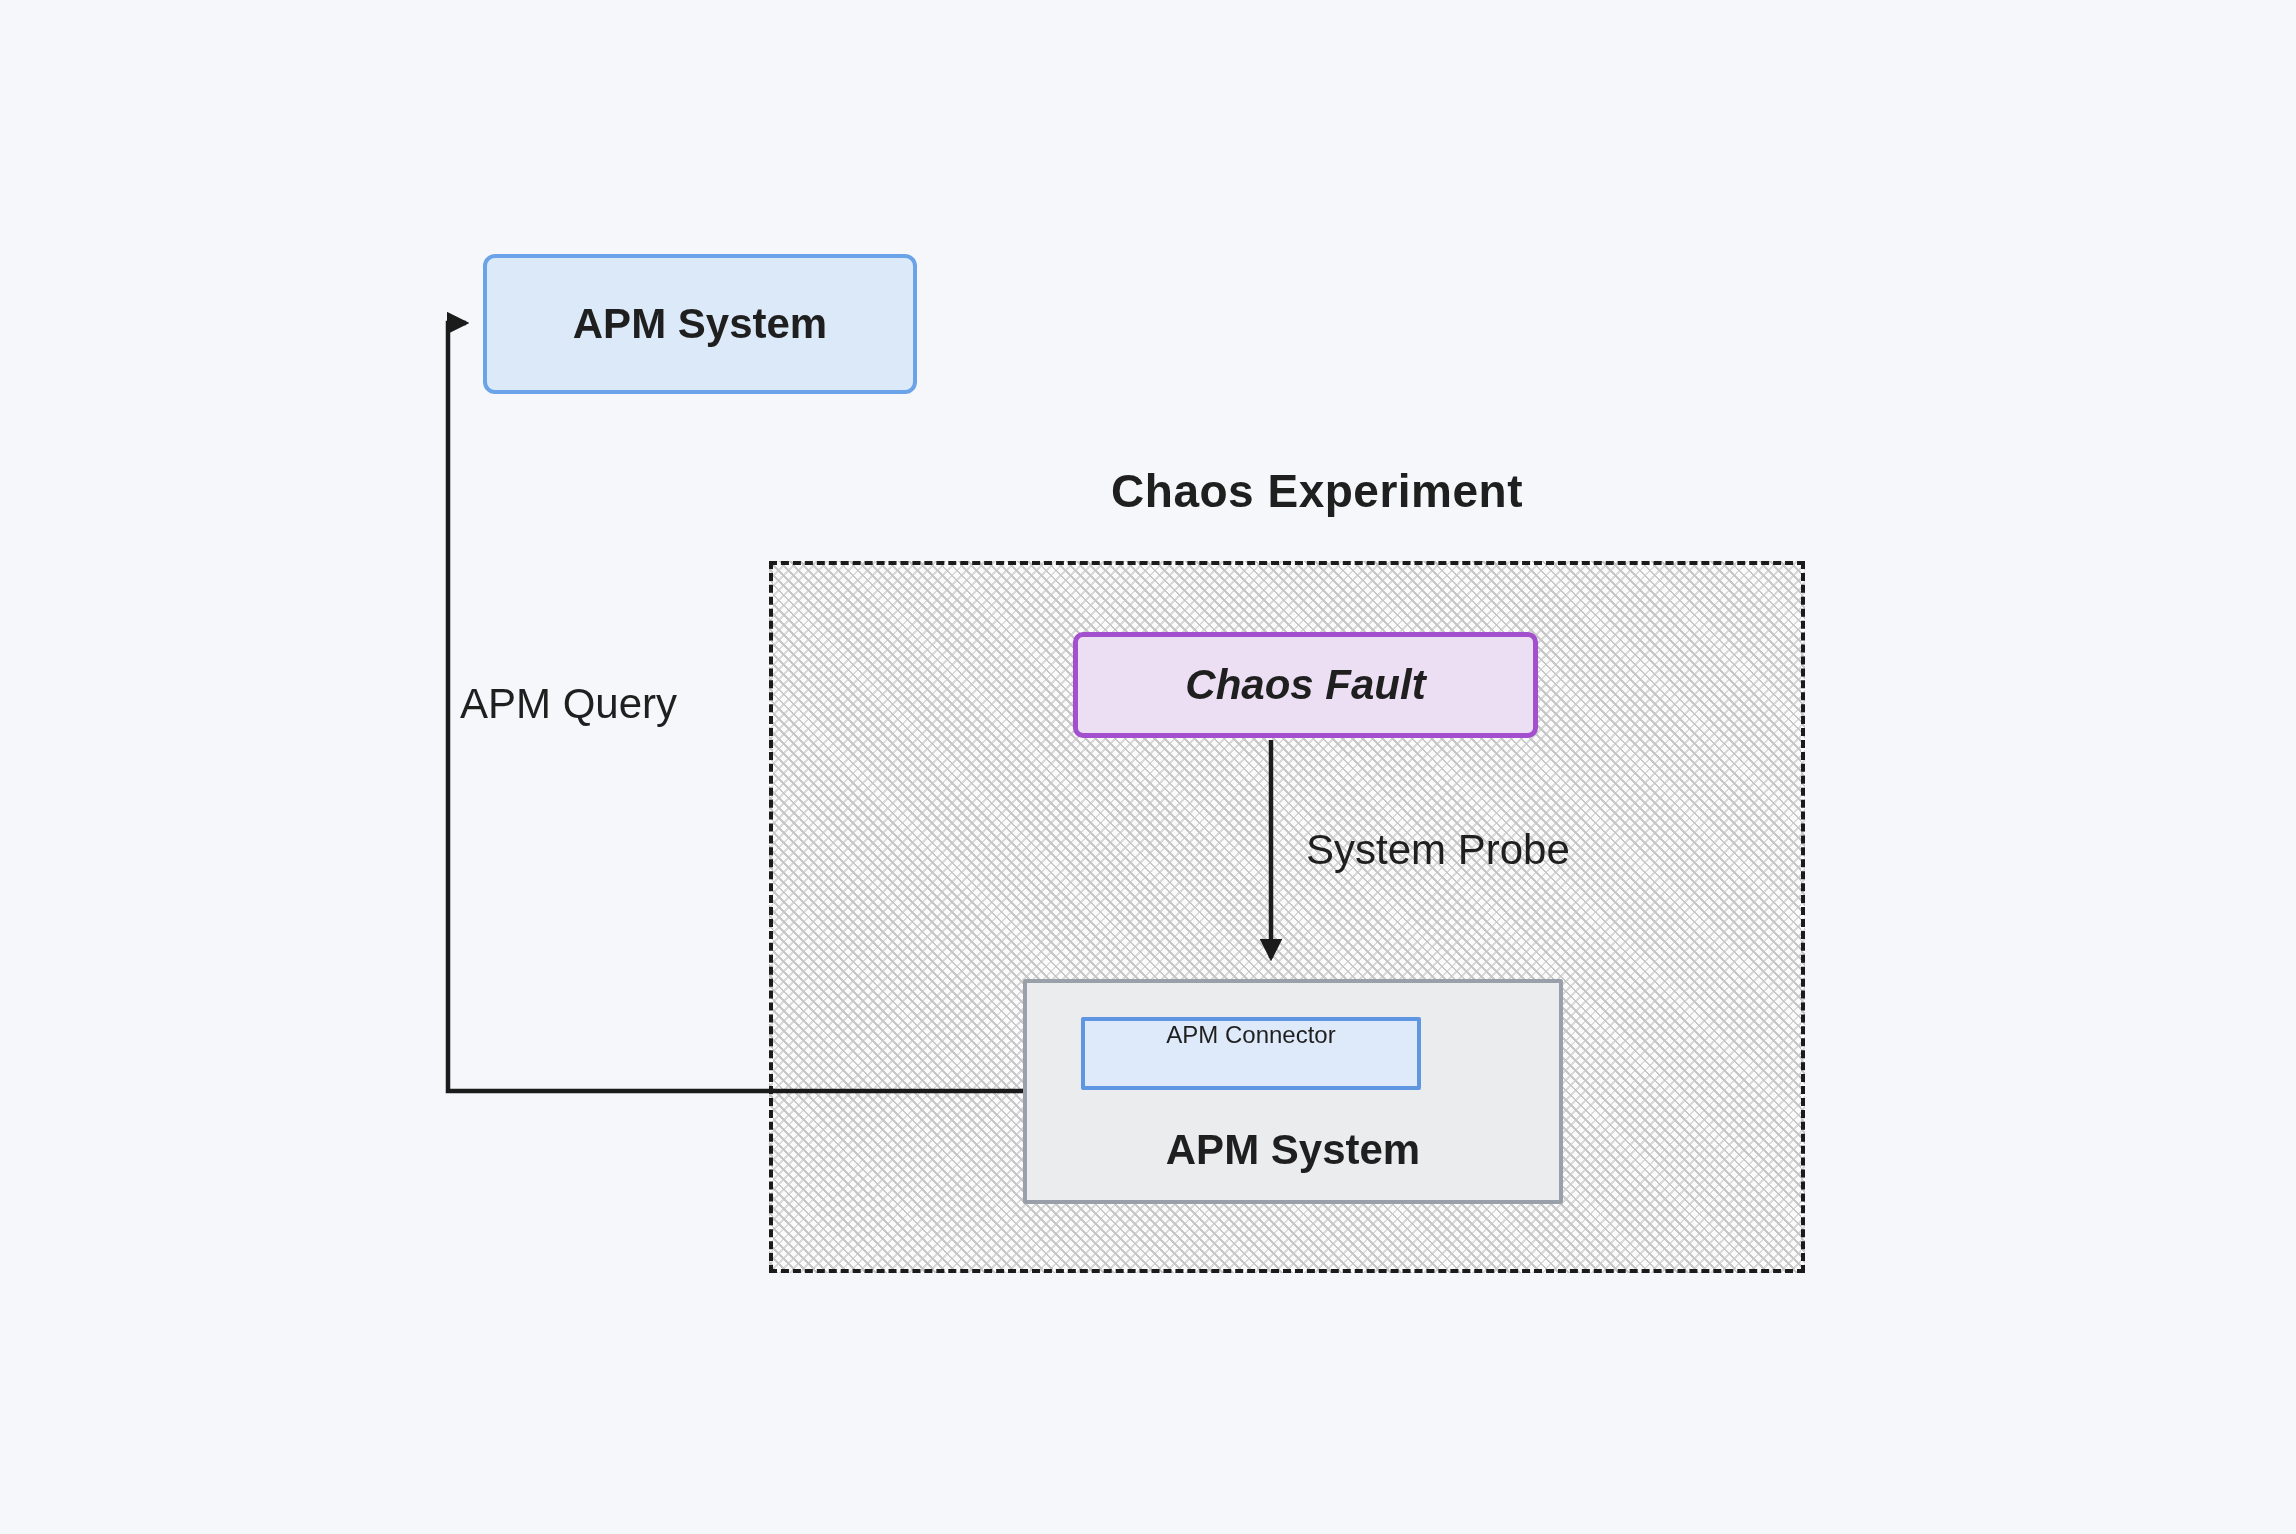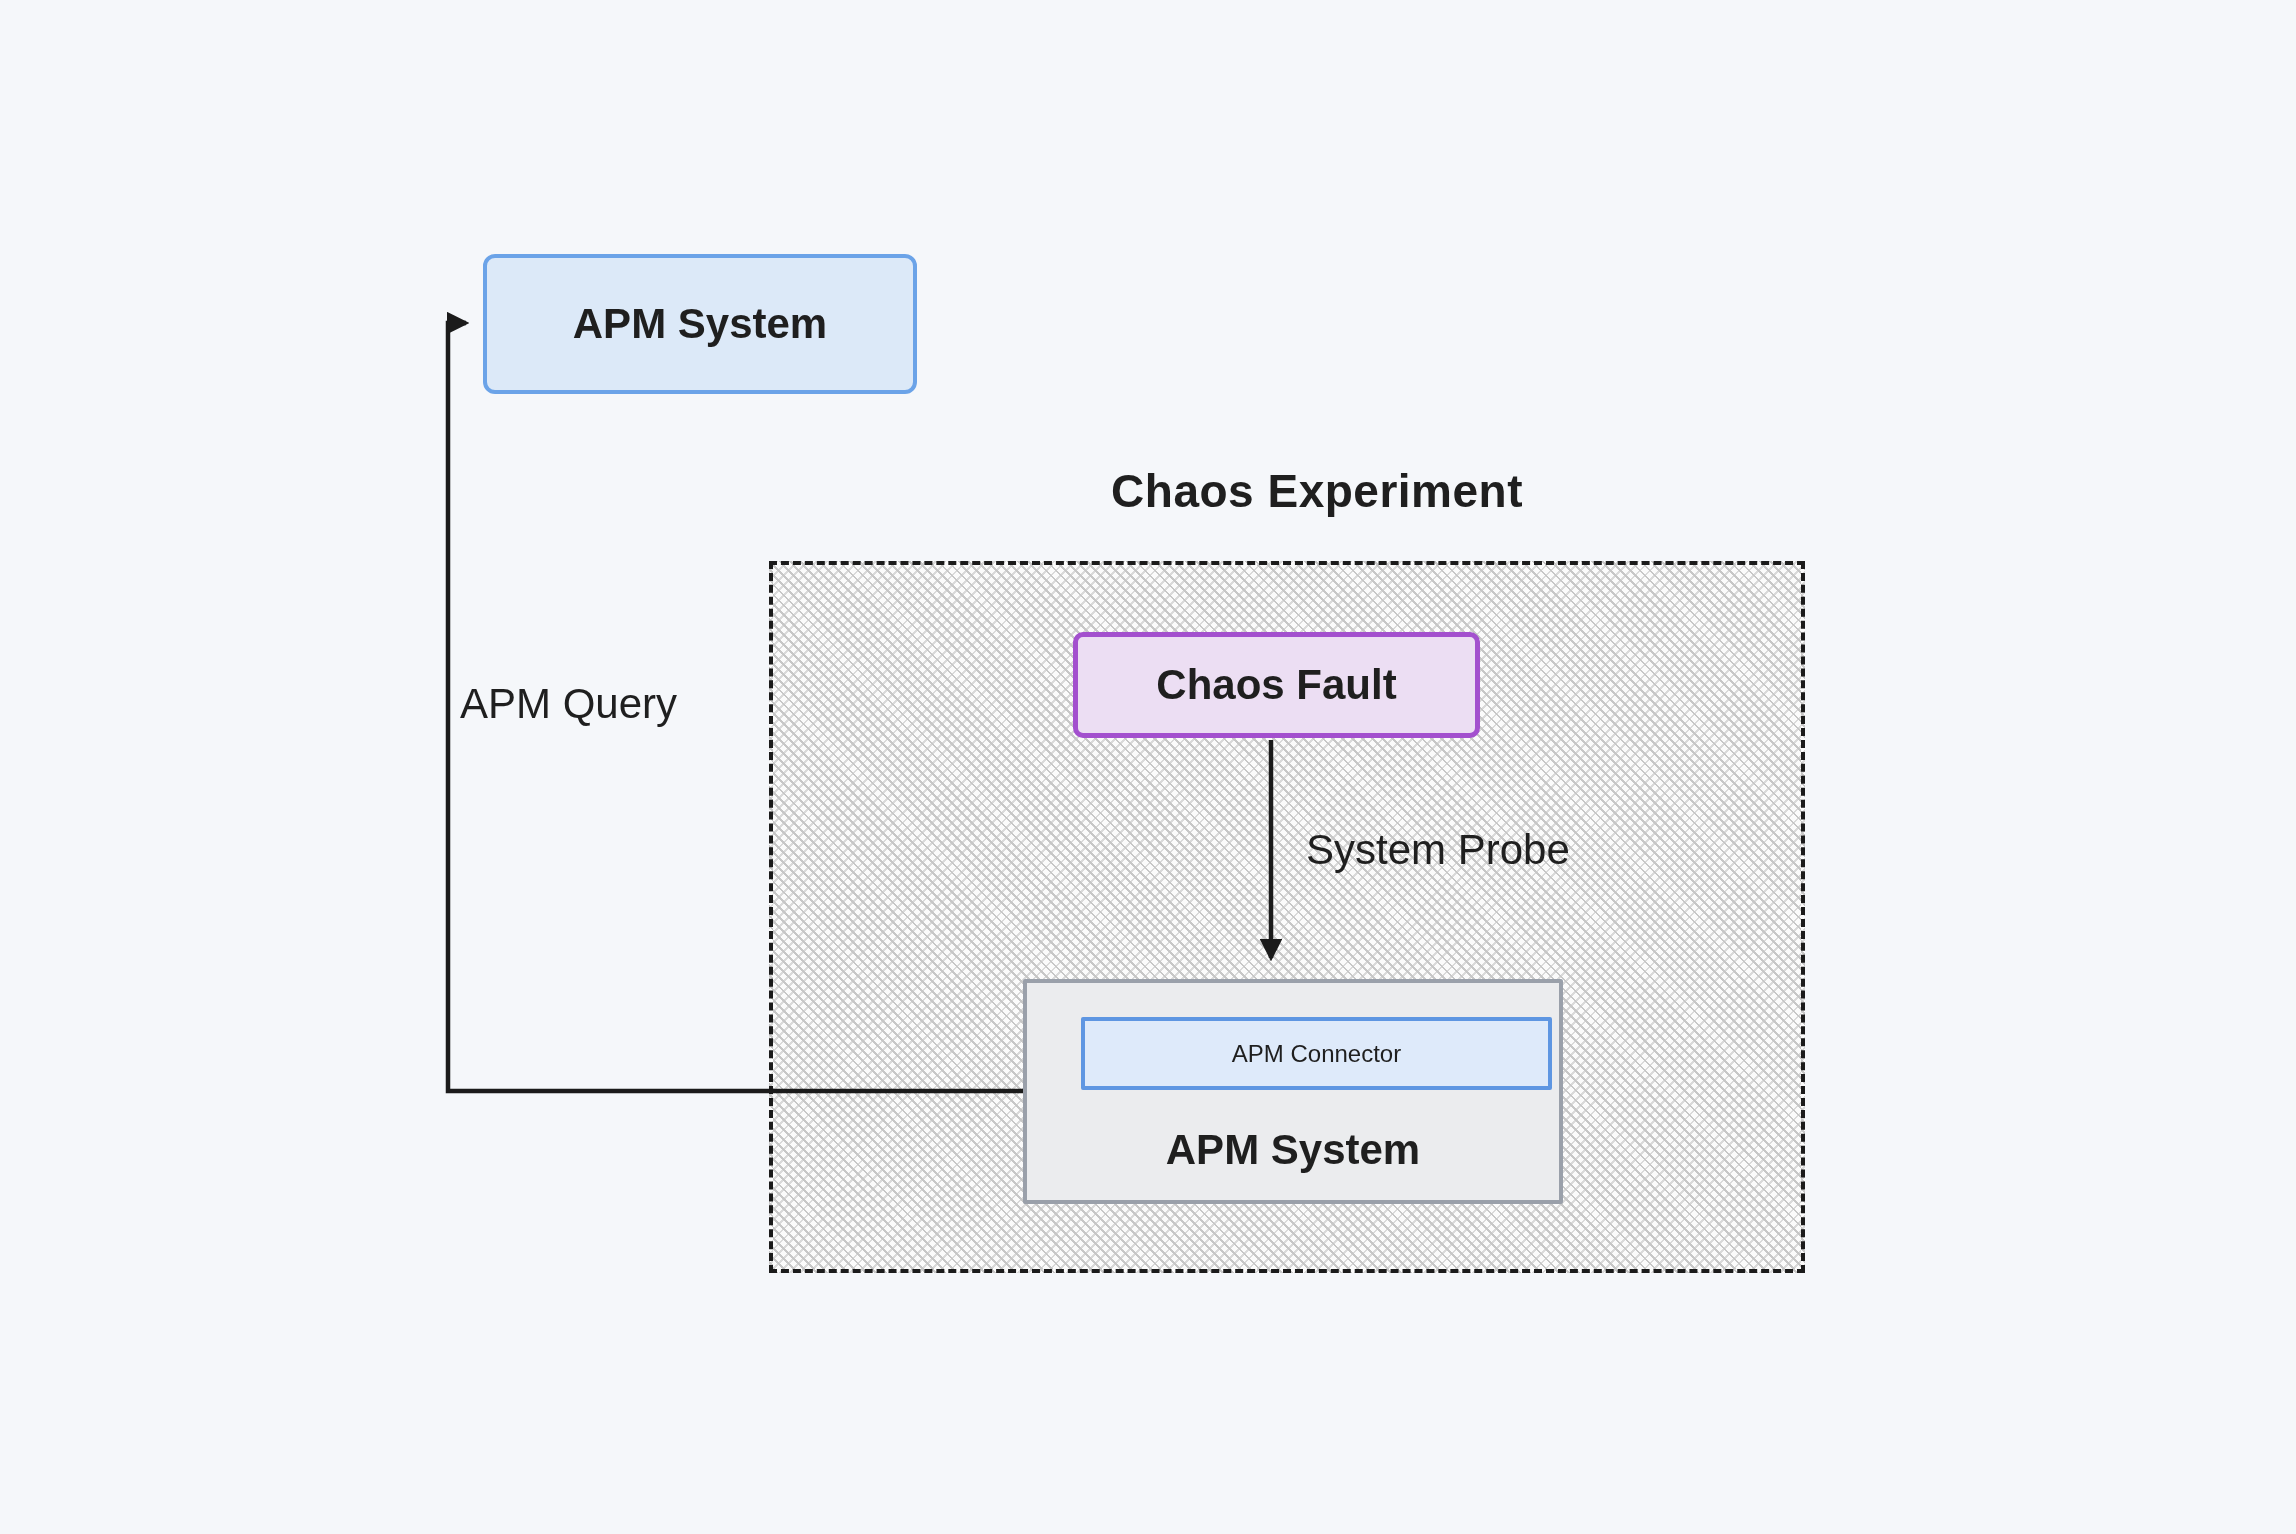--- a/index.html
+++ b/index.html
@@ -49,41 +49,41 @@
   }
   .node-apm-system {
     left: 483px; top: 254px;
     width: 434px; height: 140px;
     background: var(--node-blue-fill, #dce9f8);
     border: 4px solid var(--node-blue-border, #6ba3e8);
     border-radius: 12px;
   }
   .node-chaos-fault {
     left: 1073px; top: 632px;
-    width: 407px; height: 106px;
+    width: 465px; height: 106px;
     background: var(--node-purple-fill, #ecdef3);
     border: 5px solid var(--node-purple-border, #a350ce);
     border-radius: 10px;
+    font-style: italic;
   }
   .node-apm-probe {
     left: 1023px; top: 979px;
     width: 540px; height: 225px;
     background: var(--node-gray-fill, #ebecee);
     border: 4px solid var(--node-gray-border, #9aa0aa);
     border-radius: 2px;
     align-items: flex-end;
     padding-bottom: 26px;
   }
   .node-apm-connector {
     position: absolute;
     left: 54px; top: 34px;
-    width: 471px; height: 73px;
+    width: 340px; height: 73px;
     box-sizing: border-box;
     display: flex;
-    align-items: center;
     justify-content: center;
     background: var(--connector-blue-fill, #deeafa);
     border: 4px solid var(--connector-blue-border, #5e96e2);
     border-radius: 2px;
     font-size: 24px;
     font-weight: 500;
   }
   
   .edge-label {
     position: absolute;

